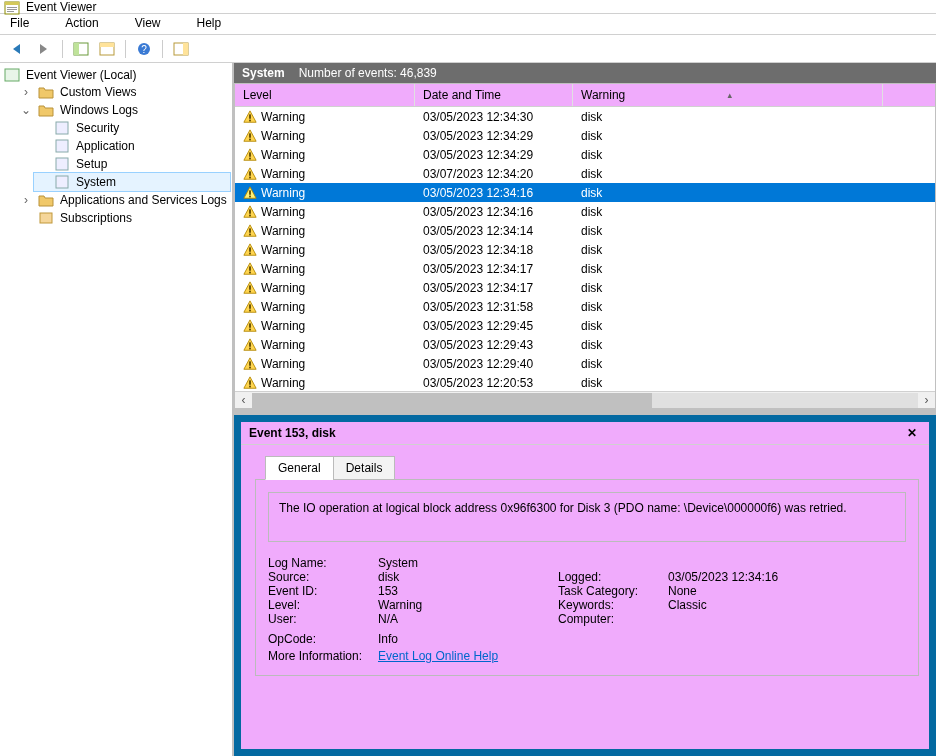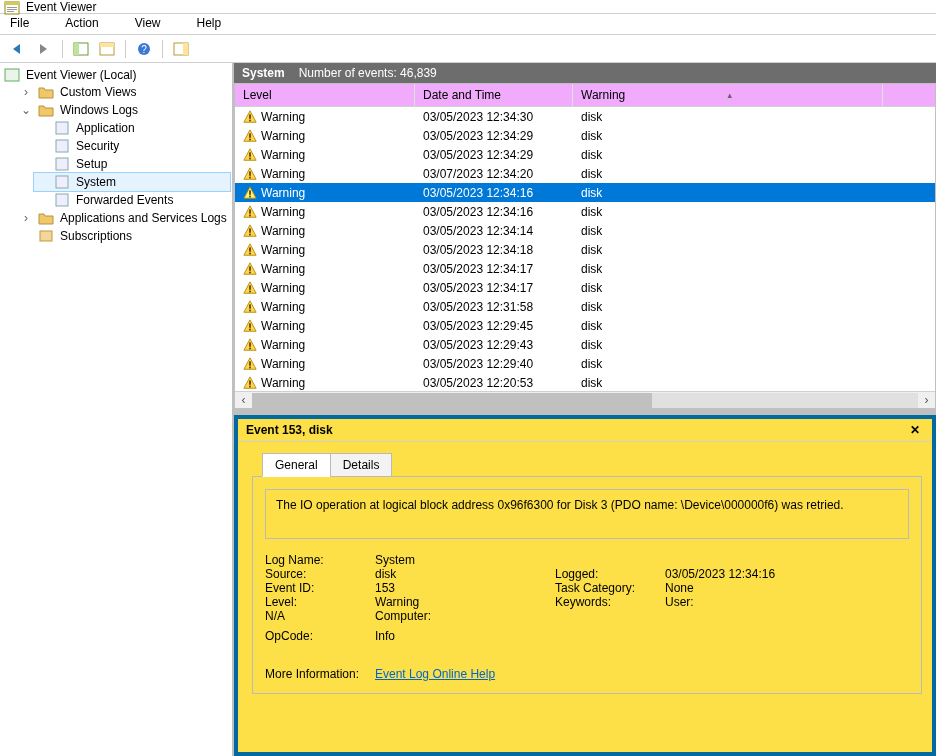--- a/index.html
+++ b/index.html
@@ -146,23 +146,23 @@
     background:#f0f0f0;
     flex-shrink:0;
   }
   .hscroll .arrow { width:17px;text-align:center;color:#555;}
   .hscroll .track { flex:1; background:#e0e0e0; height:15px; position:relative;}
   .hscroll .thumb { position:absolute; left:0; top:0; width:60%; height:100%; background:#c0c0c0;}
   .splitter-h { height:6px; background:#c0c0c0; cursor:row-resize;}
   
   .details-pane {
     flex:1;
-    border:4px solid #0369a1;
+    border:7px solid #0369a1;
     margin:0;
-    background:#fde047;
+    background:#f0abfc;
     overflow:auto;
     padding:0;
   }
   .details-head {
     display:flex;
     justify-content:space-between;
     padding:4px 8px;
     font-weight:600;
     border-bottom:1px solid #d0d0d0;
   }
@@ -196,21 +196,21 @@
     font-size:12px;
   }
   .props {
     display:grid;
     grid-template-columns: 110px 180px 110px 220px;
     font-size:12px;
   }
   .props2 {
     display:grid;
     grid-template-columns: 110px 300px;
-    row-gap:24px;
+    row-gap:3px;
     font-size:12px;
     margin-top:6px;
   }
   .link { color:#0066cc; text-decoration:underline; cursor:default;}
 </style>
 </head>
 <body>
 
 <div class="titlebar">
   <svg class="app-icon" viewBox="0 0 16 16">
@@ -306,32 +306,32 @@
           </div>
           <ul>
             <li>
                 <div class="row">
               <span class="toggle"></span>
               <span class="icon">
                     <svg class="log-icon" width="16" height="14" viewBox="0 0 16 14">
                       <rect x="2" y="1" width="12" height="12"></rect>
                     </svg>
                   </span>
-              <span>Application</span>
+              <span>Security</span>
                 </div>
               </li>
             <li>
                 <div class="row">
               <span class="toggle"></span>
               <span class="icon">
                     <svg class="log-icon" width="16" height="14" viewBox="0 0 16 14">
                       <rect x="2" y="1" width="12" height="12"></rect>
                     </svg>
                   </span>
-              <span>Security</span>
+              <span>Application</span>
                 </div>
               </li>
             <li>
                 <div class="row">
               <span class="toggle"></span>
               <span class="icon">
                     <svg class="log-icon" width="16" height="14" viewBox="0 0 16 14">
                       <rect x="2" y="1" width="12" height="12"></rect>
                     </svg>
                   </span>
@@ -340,31 +340,20 @@
               </li>
             <li>
                 <div class="row sel">
               <span class="toggle"></span>
               <span class="icon">
                     <svg class="log-icon" width="16" height="14" viewBox="0 0 16 14">
                       <rect x="2" y="1" width="12" height="12"></rect>
                     </svg>
                   </span>
               <span>System</span>
-                </div>
-              </li>
-            <li>
-                <div class="row">
-              <span class="toggle"></span>
-              <span class="icon">
-                    <svg class="log-icon" width="16" height="14" viewBox="0 0 16 14">
-                      <rect x="2" y="1" width="12" height="12"></rect>
-                    </svg>
-                  </span>
-              <span>Forwarded Events</span>
                 </div>
               </li>
           </ul>
         </li>
         <li>
           <div class="row">
             <span class="toggle">›</span>
             <span class="icon">
                 <svg width="16" height="14" viewBox="0 0 16 14">
                   <path class="folder-icon" d="M1 3h5l1 2h8v8H1z"></path>
@@ -621,20 +610,21 @@
           <div>disk</div>
           <div>Logged:</div>
           <div>03/05/2023 12:34:16</div>
           <div>Event ID:</div>
           <div>153</div>
           <div>Task Category:</div>
           <div>None</div>
           <div>Level:</div>
           <div>Warning</div>
           <div>Keywords:</div>
+          <div>Classic</div>
           <div>User:</div>
           <div>N/A</div>
           <div>Computer:</div>
         </div>
         <div class="props2">
           <div>OpCode:</div>
           <div>Info</div>
           <div>More Information:</div>
           <div><span class="link">Event Log Online Help</span></div>
         </div>

